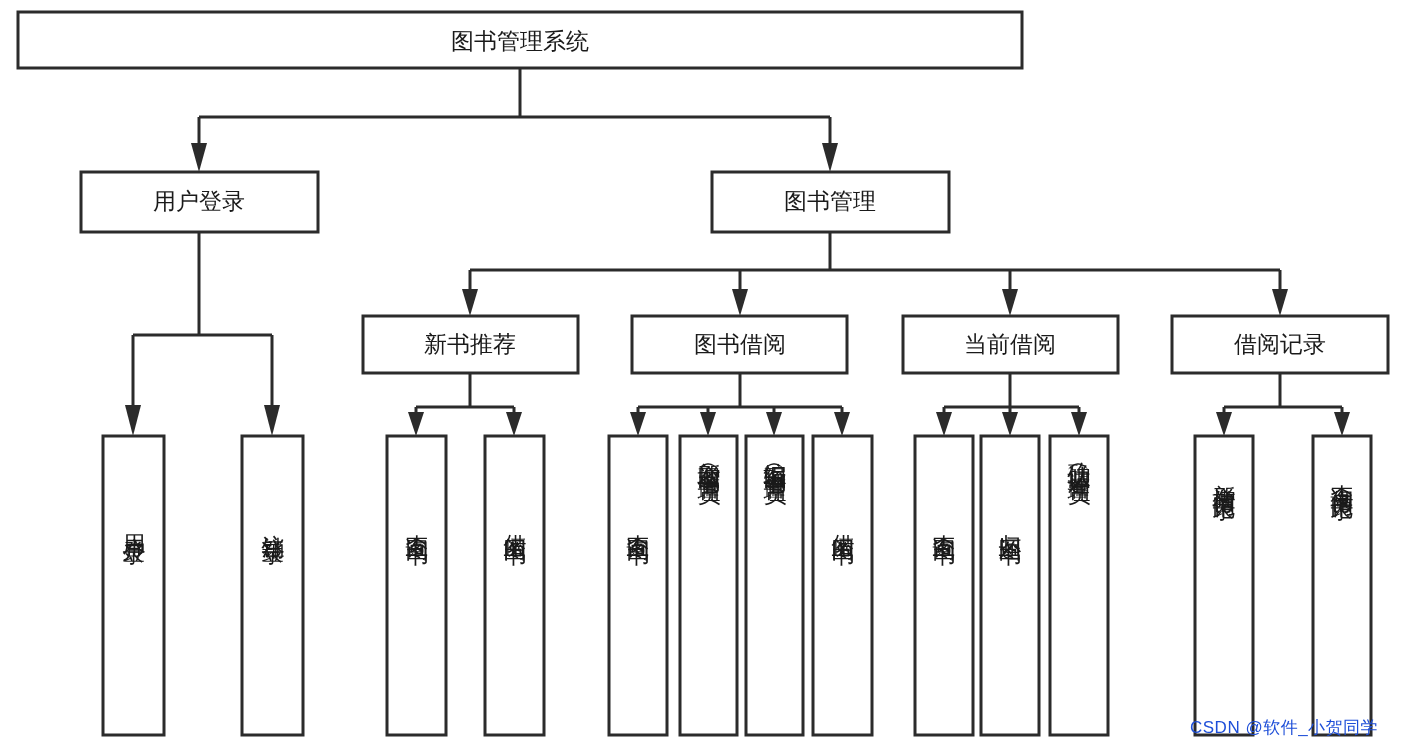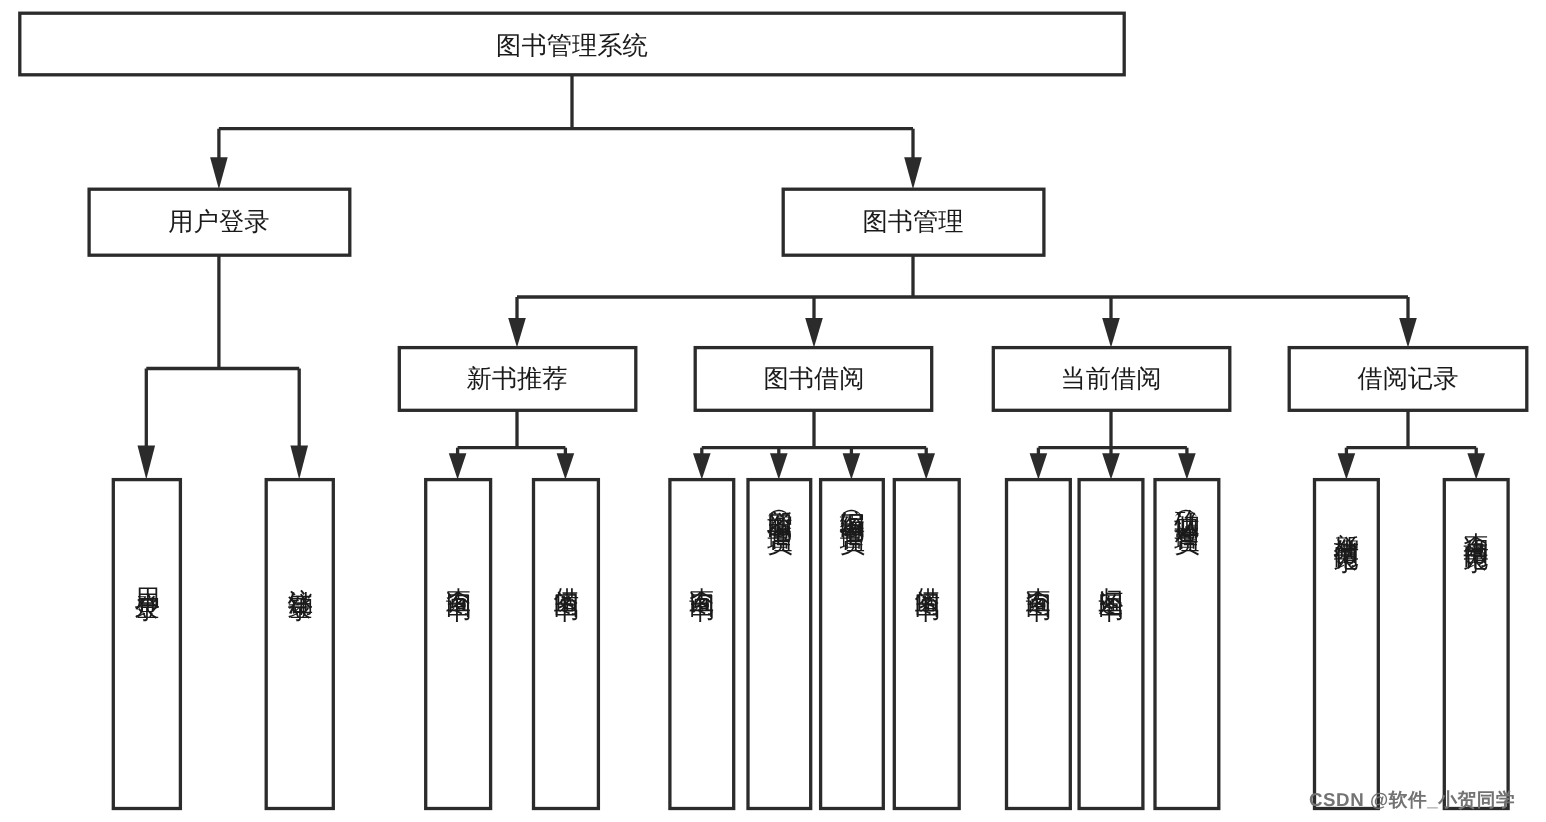--- a/index.html
+++ b/index.html
@@ -70,24 +70,23 @@
     text-align: center;
     pointer-events: none;
     transform: translateX(-50%);
   }
   .watermark {
     position: absolute;
     left: 1190px;
     top: 716px;
     font-family: "Liberation Sans", "DejaVu Sans", sans-serif;
     font-size: 17px;
-    color: #737373;
+    color: #1d4ed8;
     white-space: nowrap;
     letter-spacing: 0.5px;
-    font-weight: bold;
   }
 </style>
 </head>
 <body>
 
 <div id="diagram-root">
 
   <svg id="tree-svg" viewBox="0 0 1405 747">
     <defs>
       

